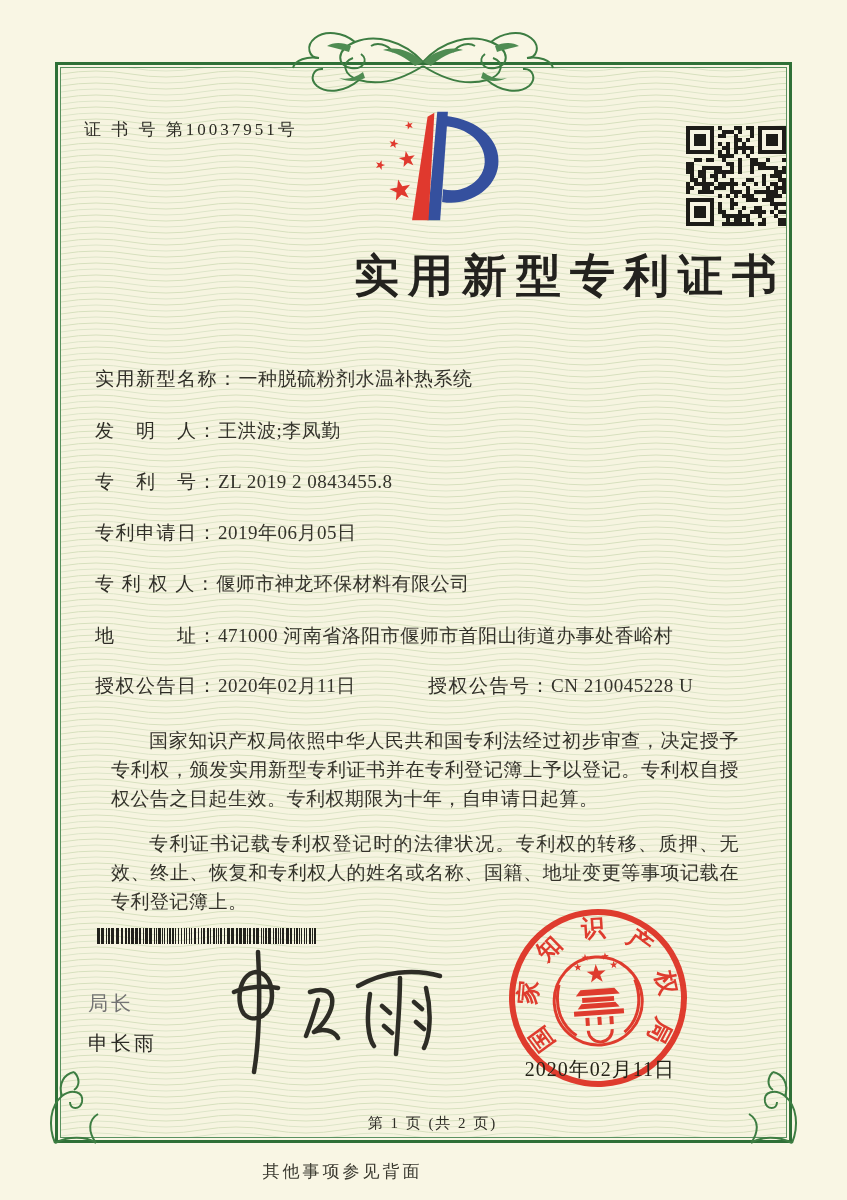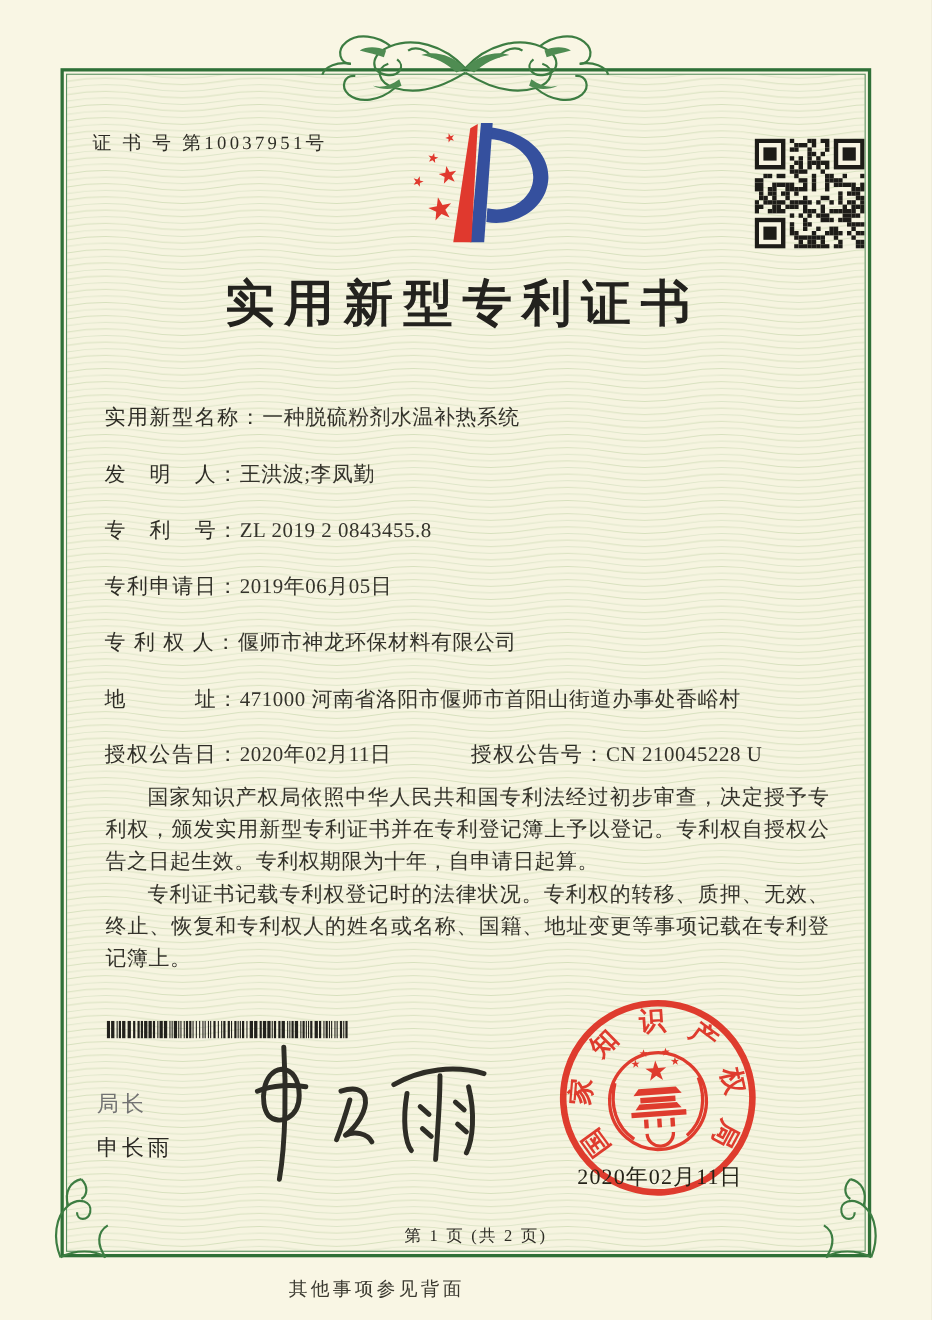--- a/index.html
+++ b/index.html
@@ -7,29 +7,29 @@
         overflow:hidden;font-family:"Liberation Serif","DejaVu Serif",serif;color:#34332b;}
   .frame-outer{position:absolute;left:55px;top:62px;width:731px;height:1075px;
         border:3px solid #2f7037;z-index:2;}
   .frame-inner{position:absolute;inset:2px;border:1px solid #5a9160;}
   .wave-bg{position:absolute;left:61px;top:68px;z-index:1;}
   .ornament{position:absolute;z-index:3;}
   .content{position:absolute;inset:0;z-index:4;padding-left:32px;}
   .cert-no{position:absolute;left:84px;top:118px;font-size:17px;letter-spacing:3px;color:#2c2b24;}
   .logo{position:absolute;left:352px;top:100px;}
   .qr{position:absolute;left:686px;top:126px;}
-  .title{position:absolute;left:55px;top:246px;width:731px;text-align:center;
+  .title{position:absolute;left:55px;top:246px;width:731px;text-align:right;
         font-size:45px;font-weight:bold;letter-spacing:9px;color:#23221e;}
   .row{position:absolute;left:95px;font-size:19px;white-space:nowrap;color:#34332b;}
   .lbl{display:inline-block;min-width:118px;letter-spacing:1.5px;color:#2e2d26;}
   .val{letter-spacing:0.5px;}
   .grant-no{position:absolute;left:333px;top:0;}
   .paras{position:absolute;left:95px;top:710px;width:660px;font-size:19px;line-height:29px;
         text-align:justify;color:#34332b;}
-  .paras p{margin:1px;text-indent:2em;letter-spacing:0.5px;}
+  .paras p{margin:16px;text-indent:2em;letter-spacing:0.5px;}
   .barcode{position:absolute;left:97px;top:928px;}
   .director-label{position:absolute;left:88px;top:990px;font-size:20px;letter-spacing:3px;color:#737373;}
   .director-name{position:absolute;left:88px;top:1030px;font-size:20px;letter-spacing:3px;color:#2b2a24;}
   .signature{position:absolute;left:218px;top:942px;z-index:5;}
   .seal{position:absolute;left:498px;top:898px;z-index:5;opacity:0.93;transform:rotate(-4deg);
         mix-blend-mode:multiply;}
   .seal-date{position:absolute;left:505px;top:1056px;width:190px;text-align:center;
         font-size:20px;letter-spacing:1px;color:#242318;z-index:6;}
   .page-info{position:absolute;left:55px;top:1114px;width:731px;text-align:center;
         font-size:15px;letter-spacing:2px;color:#2e2d26;margin-left:12px;}

